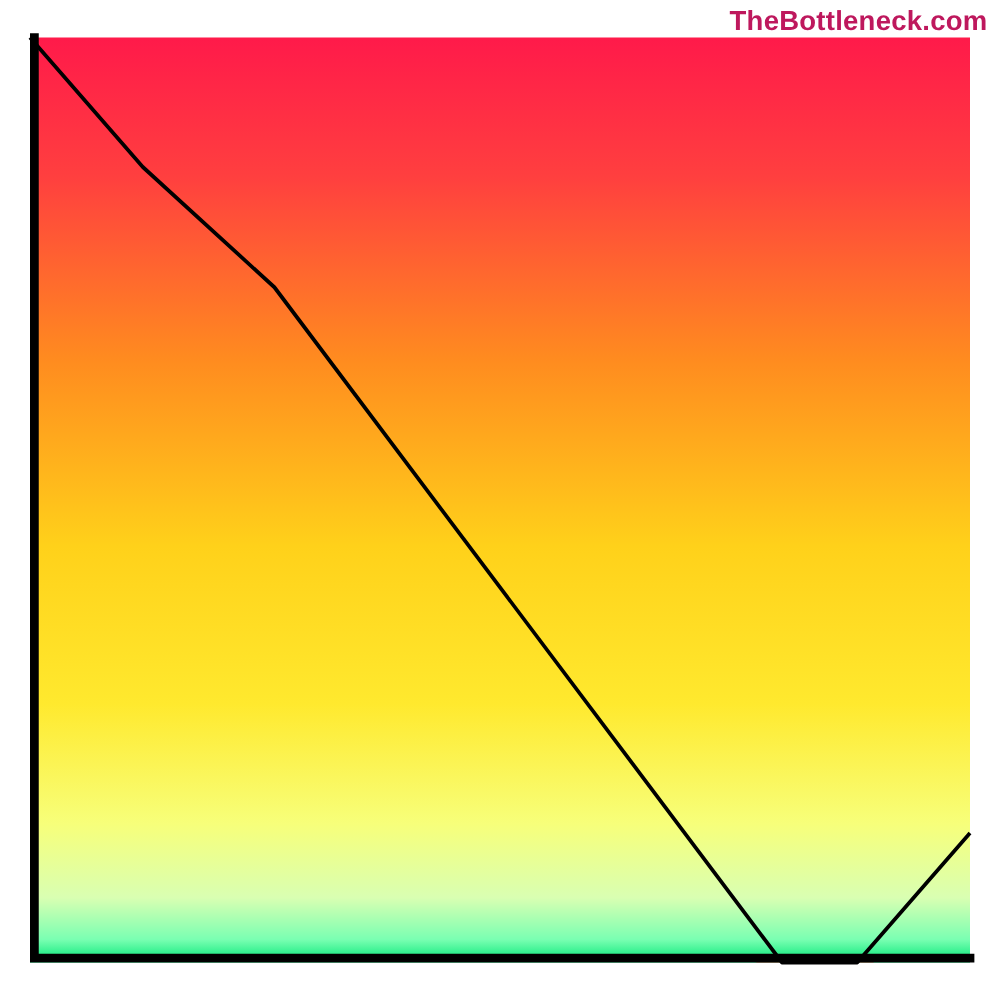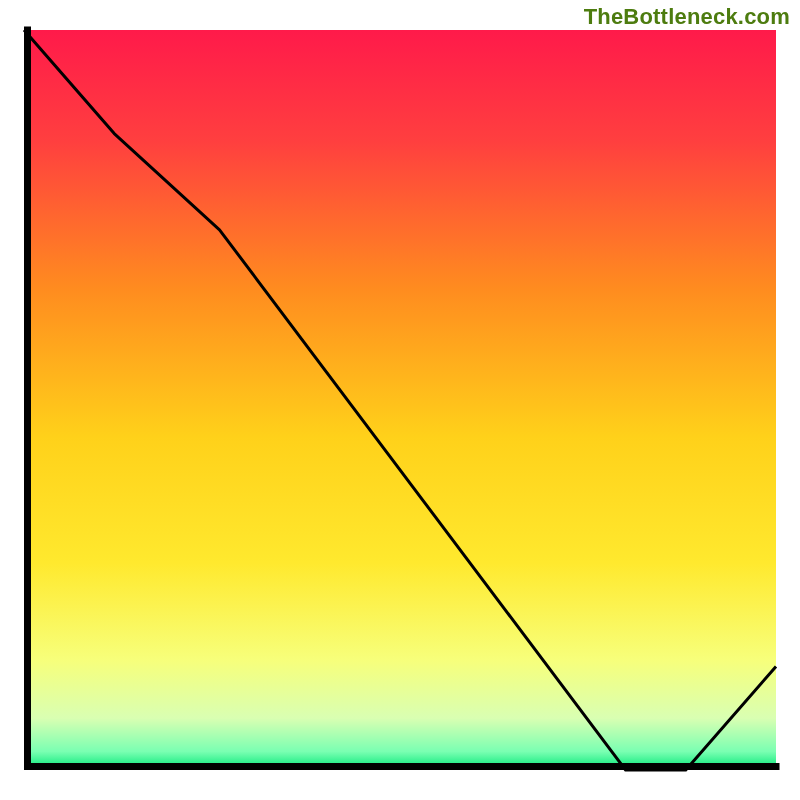--- a/index.html
+++ b/index.html
@@ -15,21 +15,21 @@
     position: relative;
     width: 800px;
     height: 800px;
   }
   .watermark {
     position: absolute;
     top: 4px;
     right: 10px;
     font-size: 22px;
     font-weight: bold;
-    color: #4d7c0f;
+    color: #be185d;
     letter-spacing: 0.2px;
     z-index: 30;
   }
   svg.chart {
     position: absolute;
     top: 0;
     left: 0;
     width: 800px;
     height: 800px;
     display: block;

